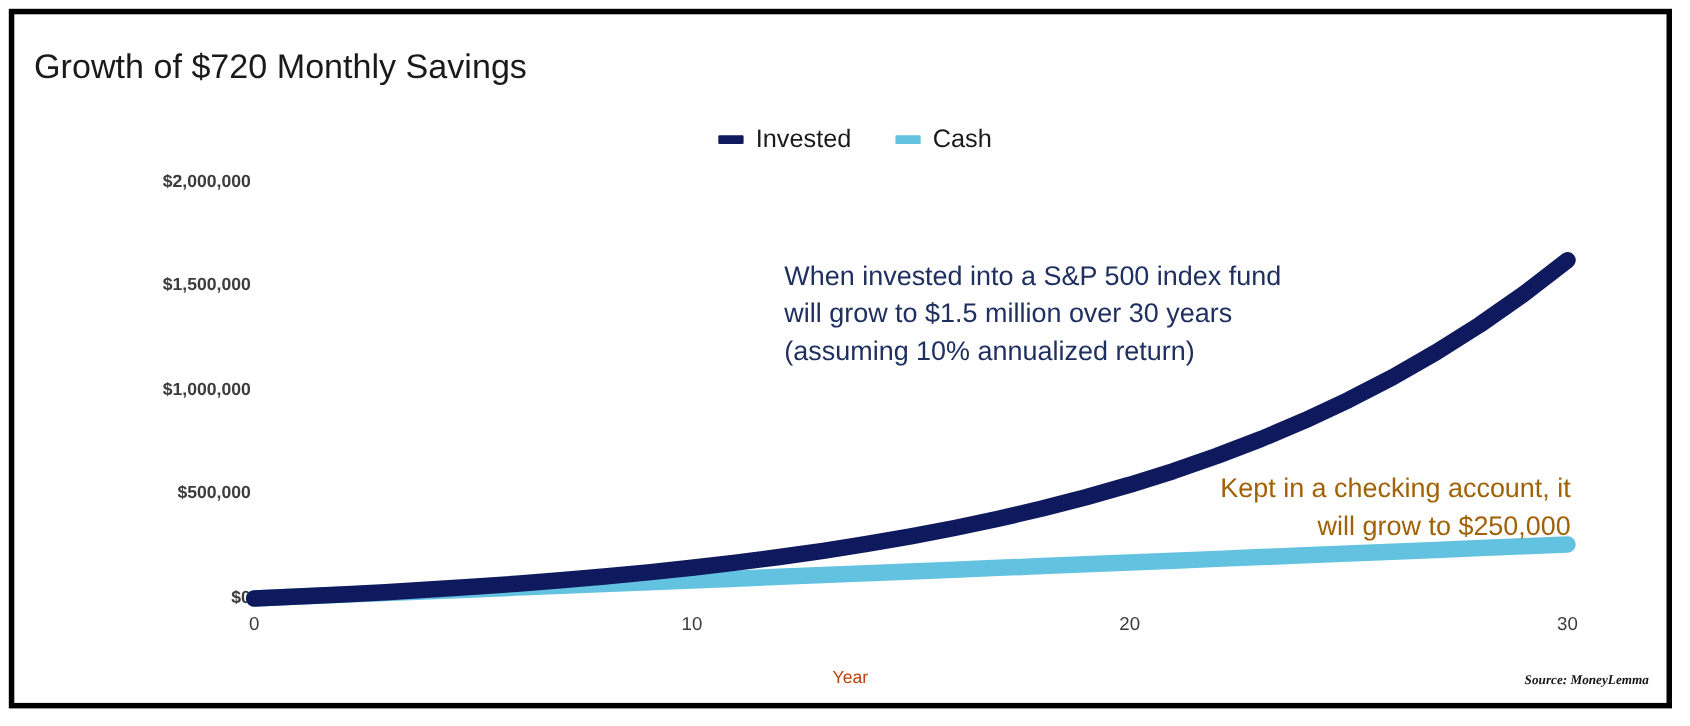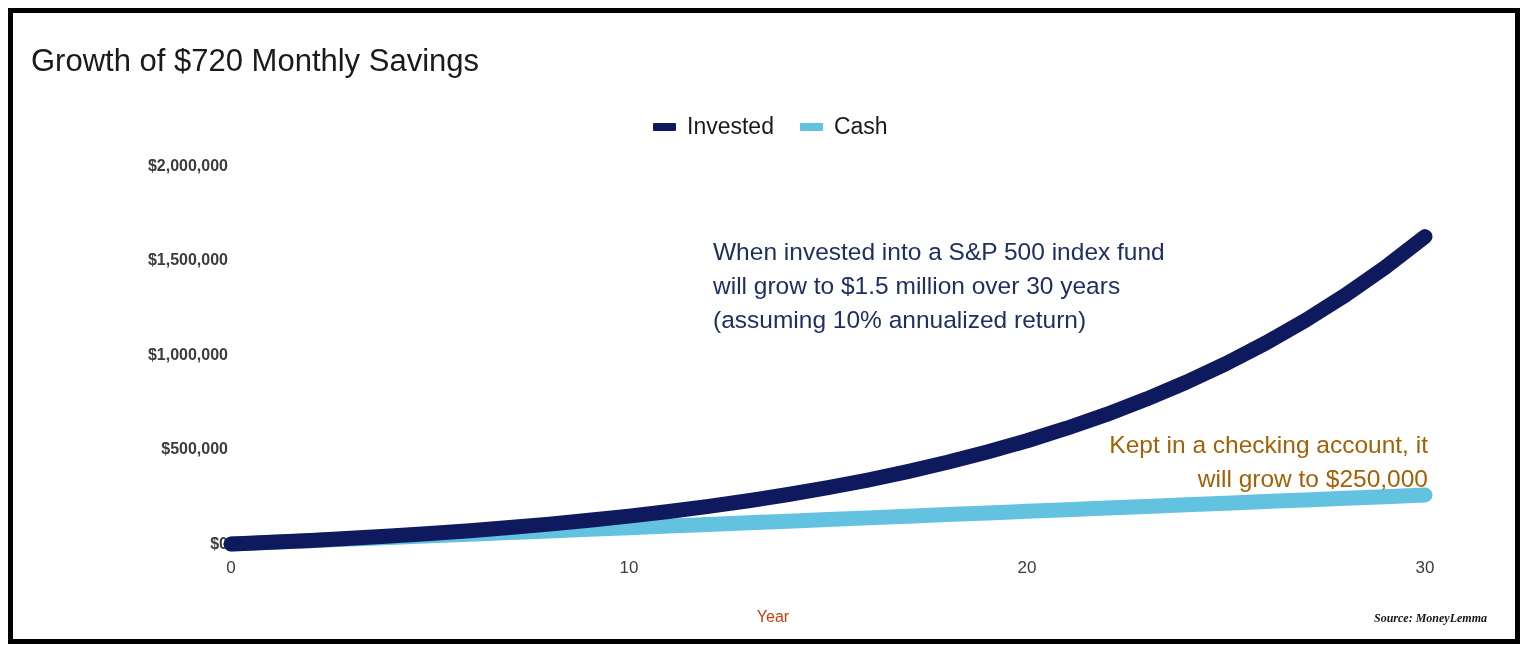--- a/index.html
+++ b/index.html
@@ -26,41 +26,42 @@
     background: #ffffff;
     box-sizing: border-box;
   }
 
   #chart-canvas {
     position: absolute;
     left: 0;
     top: 0;
     width: 1502px;
     height: 626px;
+    padding-left: 12px;
   }
 
   
   #chart-title {
     position: absolute;
     left: 18px;
     top: 30px;
     font-size: 31px;
     color: #1a1a1a;
     font-weight: 400;
     white-space: nowrap;
   }
 
   
   #chart-legend {
     position: absolute;
     left: 640px;
     top: 100px;
     display: flex;
     align-items: center;
-    gap: 26px;
+    gap: 40px;
   }
   .legend-entry {
     display: flex;
     align-items: center;
     gap: 11px;
   }
   .legend-swatch {
     width: 23px;
     height: 8px;
     border-radius: 1px;

